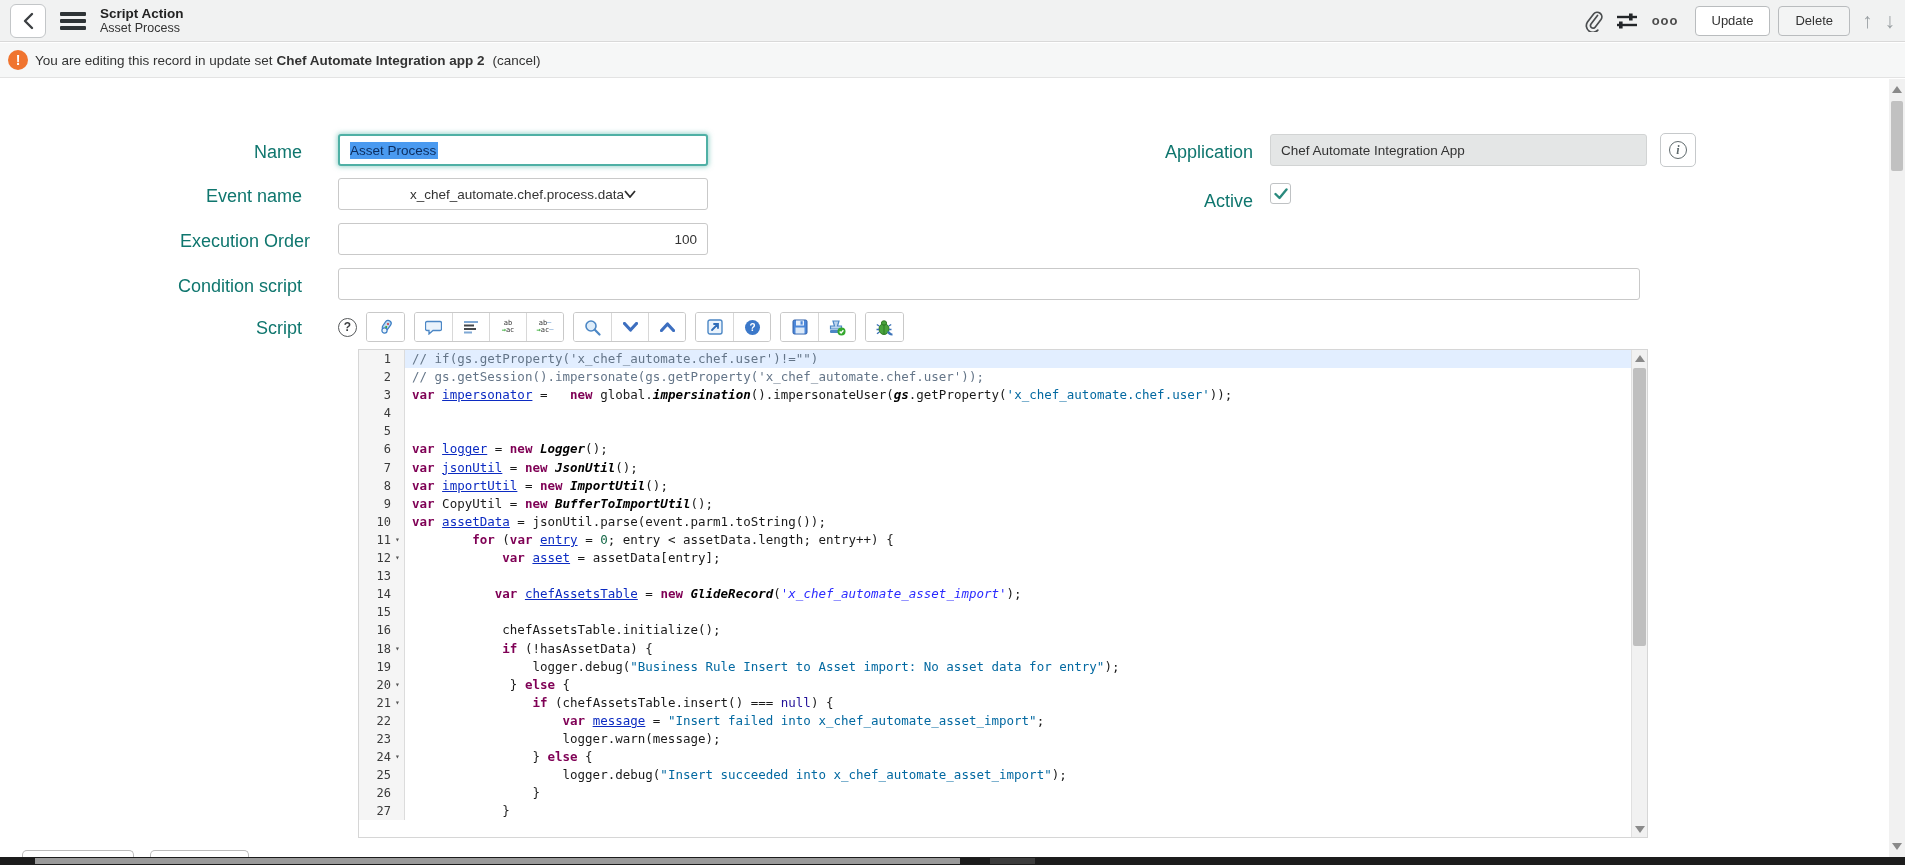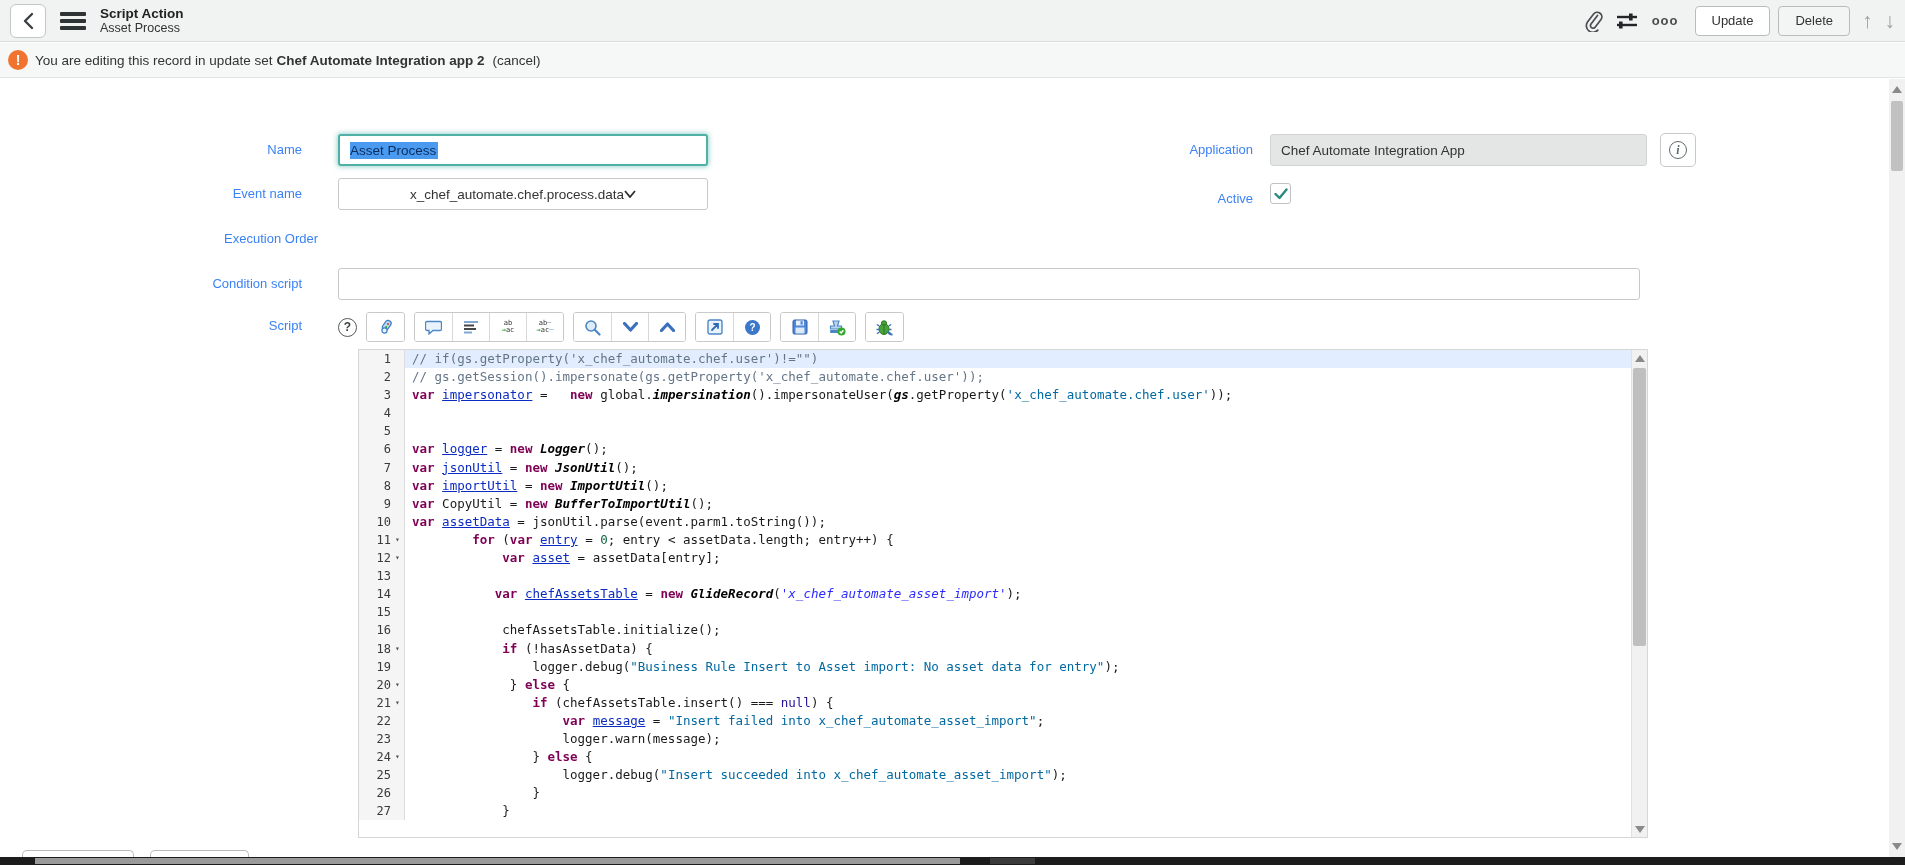--- a/index.html
+++ b/index.html
@@ -29,21 +29,21 @@
   
   .notif { position:absolute; left:0; top:43px; width:1905px; height:35px; background:#f6f7f7;
            border-bottom:1px solid #e3e3e3; display:flex; align-items:center; padding-left:8px; font-size:13.5px; color:#333; }
   .warn-ic { width:20px; height:20px; border-radius:50%; background:#f0742f; color:#fff; font-weight:bold;
              display:flex; align-items:center; justify-content:center; font-size:14px; margin-right:7px; }
   .notif b { margin:0 4px; }
   .notif .cancel { margin-left:4px; cursor:pointer; }
 
   
   .main { position:absolute; left:0; top:79px; width:1905px; height:779px; background:#fff; }
-  .fl { position:absolute; font-size:13px; color:#3b82f6; text-align:right; }
+  .fl { position:absolute; font-size:18px; color:#0f766e; text-align:right; }
   .inp { position:absolute; height:32px; border:1px solid #c9c9c9; border-radius:3px; background:#fff;
          font-size:13.5px; color:#333; padding:0 10px; display:flex; align-items:center; font-family:inherit; }
   .inp.focus { border:2px solid #4fb0a5; box-shadow:0 0 5px 1px rgba(73,177,164,.55); }
   .sel-text { background:#4a9af0; color:#0c2d5e; padding:1px 2px 1px 0; }
   .select { justify-content:center; cursor:pointer; }
   .chev { width:12px; height:8px; }
   .num-inp { justify-content:flex-end; }
   .readonly { background:#e4e6e6; border-color:#d2d4d4; color:#333; }
   .info-btn { position:absolute; width:36px; height:34px; border:1px solid #c6c9cb; border-radius:5px; background:#fff;
               display:flex; align-items:center; justify-content:center; cursor:pointer; }
@@ -171,21 +171,24 @@
         </svg>
     </div>
 
     <div class="fl" style="left:1040px; top:112px; width:213px;">Active</div>
     <div class="checkbox" style="left:1270px; top:104px;">
       <svg viewBox="0 0 14 12">
           <polyline points="1.5,6 5.5,10 12.5,1.5" fill="none" stroke="#2a8a7e" stroke-width="2.4" stroke-linecap="round" stroke-linejoin="round"></polyline>
         </svg>
     </div>
 
-    <div class="fl" style="left:16px; top:152px; width:302px;padding-left:37px;">Execution Order</div>
+    <div class="fl" style="left:8px; top:152px; width:302px;padding-left:37px;">Execution Order</div>
+    <div class="inp num-inp" style="left:338px; top:144px; width:370px;">
+      <span>100</span>
+    </div>
 
     <div class="fl" style="left:0; top:197px; width:302px;">Condition script</div>
     <div class="inp" style="left:338px; top:189px; width:1302px;">
       <span></span>
     </div>
 
     <div class="fl" style="left:0; top:239px; width:302px;">Script</div>
     <div class="sc-toolbar">
       <span class="help-circle">?</span>
 

